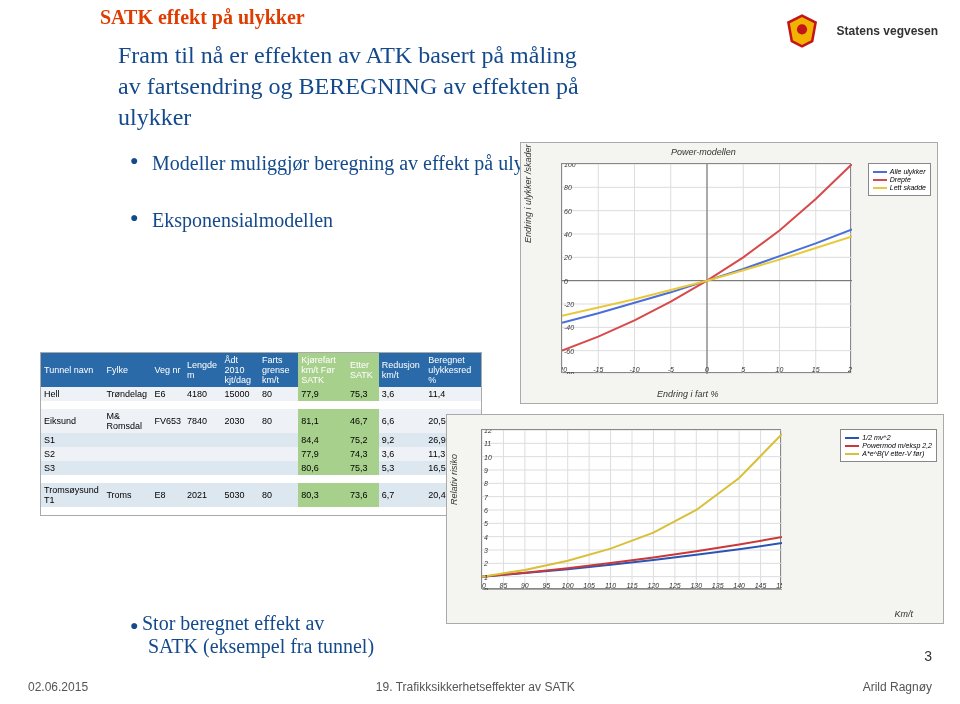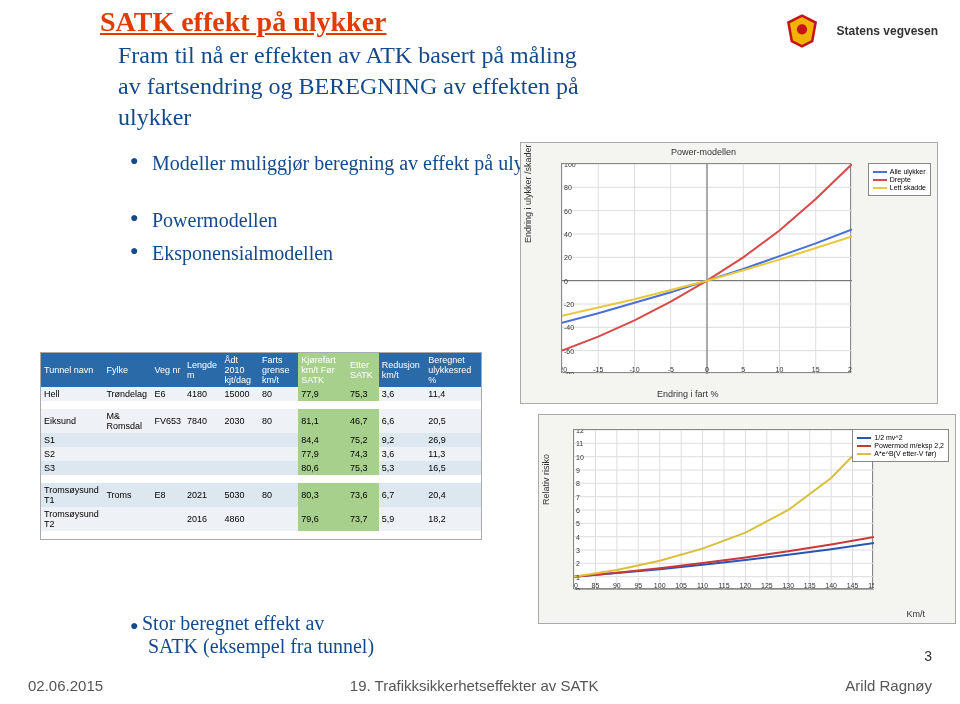--- a/index.html
+++ b/index.html
@@ -24,25 +24,24 @@
     background: #fff;
     border-bottom: 2px solid #ccc;
     transform: rotate(-45deg);
     transform-origin: 0 0;
     top: 0; left: -60px;
     box-shadow: 0 2px 4px rgba(0,0,0,0.1);
   }
   .title {
     position: absolute;
     top: 6px; left: 100px;
-    font-size: 28px;
+    font-size: 20px;
     color: #e03c00;
     font-weight: bold;
     font-family: "Comic Sans MS", cursive;
-    text-decoration: underline;
   }
   .intro {
     position: absolute;
     top: 40px; left: 118px;
     width: 480px;
     font-size: 24px;
     color: #144a8c;
     font-family: "Comic Sans MS", cursive;
     line-height: 1.3;
   }
@@ -87,23 +86,24 @@
   .table-img .hi-green { background: #a8d08d !important; }
   .table-img .spacer td { height: 8px; background: #fff !important; }
 
   .chart-box {
     position: absolute;
     border: 1px solid #aaa;
     background: #f4f4f0;
     font-family: Arial, sans-serif;
     font-size: 8px;
     overflow: hidden;
+    font-style: italic;
   }
   .chart1 { top: 142px; right: 22px; width: 418px; height: 262px; }
-  .chart2 { top: 414px; right: 4px; width: 418px; height: 210px; padding-left: 26px; }
+  .chart2 { top: 414px; right: 16px; width: 498px; height: 210px; padding-left: 26px; }
   .plot-area {
     position: absolute;
     background: #fff;
     border: 1px solid #888;
   }
   .chart1 .plot-area { left: 40px; top: 20px; width: 290px; height: 210px; }
   .chart2 .plot-area { left: 34px; top: 14px; width: 300px; height: 160px; }
   .legend {
     position: absolute;
     right: 6px;
@@ -123,21 +123,21 @@
     color: #144a8c;
     font-family: "Comic Sans MS", cursive;
   }
   .bottom-bullet .b::before { content: "● "; font-size: 14px; }
 
   .footer {
     position: absolute;
     bottom: 10px; left: 0; right: 0;
     display: flex; justify-content: space-between;
     padding: 0 28px;
-    font-family: Arial, sans-serif; font-size: 15px; color: #555;
+    font-family: Arial, sans-serif; font-size: 12px; color: #555;
   }
   .pagenum { position: absolute; bottom: 40px; right: 28px; font-size: 14px; font-family: Arial; color: #333; }
 </style>
 </head>
 <body>
 
 <div class="corner-slash"></div>
 
 <div class="title">SATK effekt på ulykker</div>
 <div class="intro">Fram til nå er effekten av ATK basert på måling av fartsendring og BEREGNING av effekten på ulykker</div>
@@ -148,21 +148,20 @@
     <circle cx="20" cy="18" r="6" fill="#c4141b"></circle>
   </svg>
   <span class="logo-text">Statens vegvesen</span>
 </div>
 
 <div class="bullets">
   <ul>
     <li>Modeller muliggjør beregning av effekt på ulykker</li>
   </ul>
   <ul class="group2">
-    <li>Powermodellen</li>
     <li>Eksponensialmodellen</li>
   </ul>
 </div>
 
 <div class="table-img">
   <table>
     <thead>
       <tr>
         <th>Tunnel navn</th>
         <th>Fylke</th>
@@ -265,32 +264,20 @@
           <td>Tromsøysund T1</td>
           <td>Troms</td>
           <td>E8</td>
           <td>2021</td>
           <td>5030</td>
           <td>80</td>
           <td class="hi-green">80,3</td>
           <td class="hi-green">73,6</td>
           <td>6,7</td>
           <td>20,4</td>
-        </tr>
-        <tr>
-          <td>Tromsøysund T2</td>
-          <td></td>
-          <td></td>
-          <td>2016</td>
-          <td>4860</td>
-          <td></td>
-          <td class="hi-green">79,6</td>
-          <td class="hi-green">73,7</td>
-          <td>5,9</td>
-          <td>18,2</td>
         </tr>
         <tr class="spacer">
           <td></td>
           <td></td>
           <td></td>
           <td></td>
           <td></td>
           <td></td>
           <td></td>
           <td></td>

